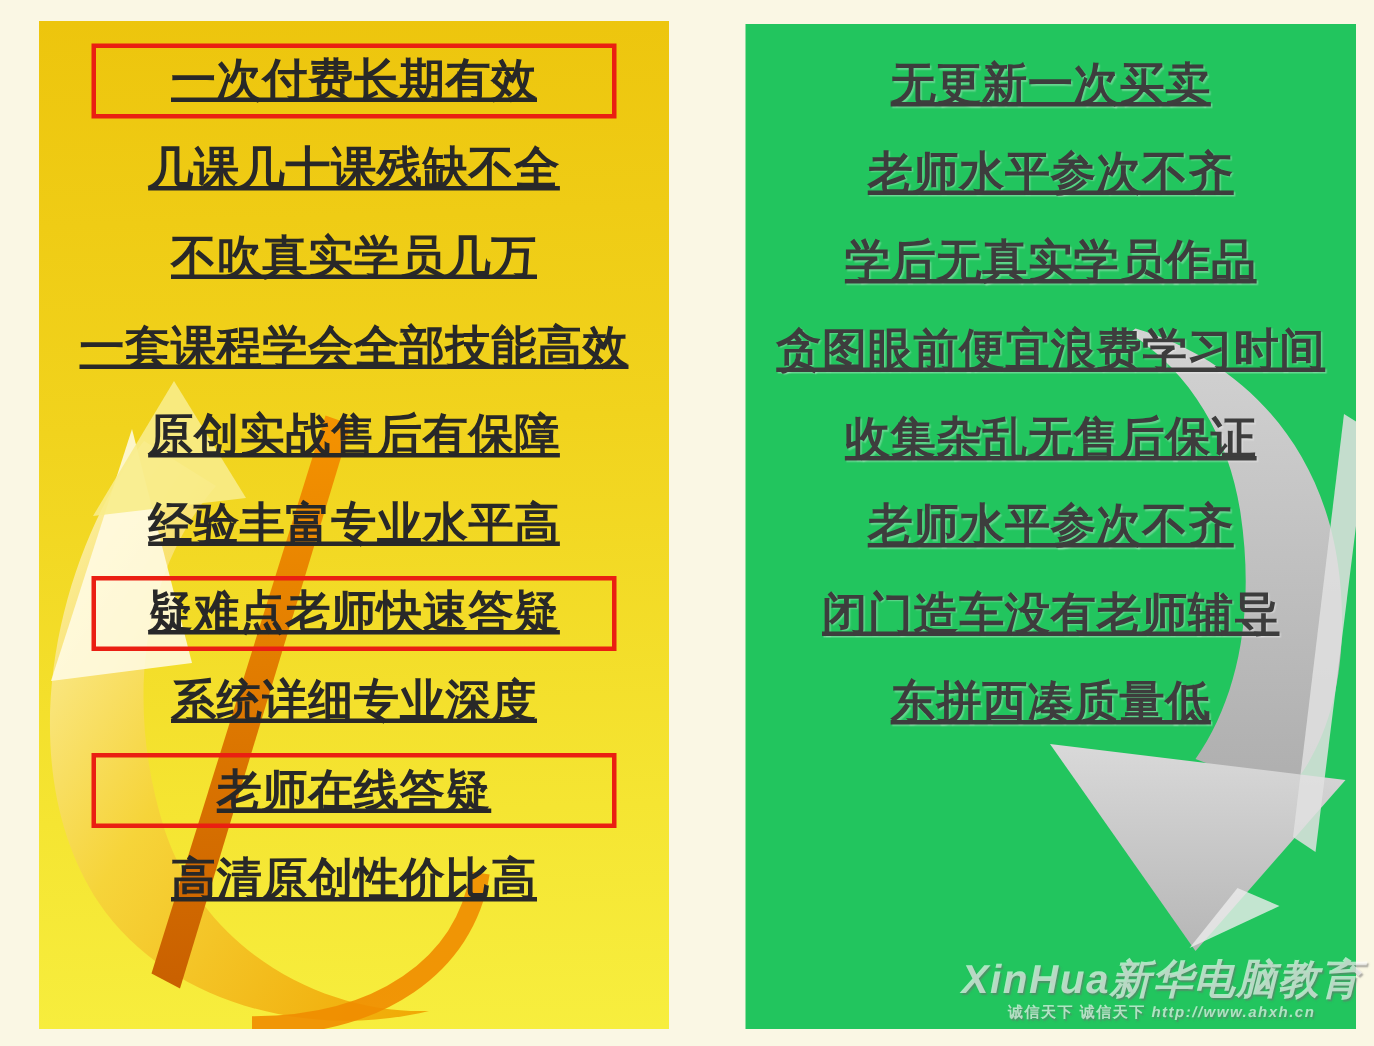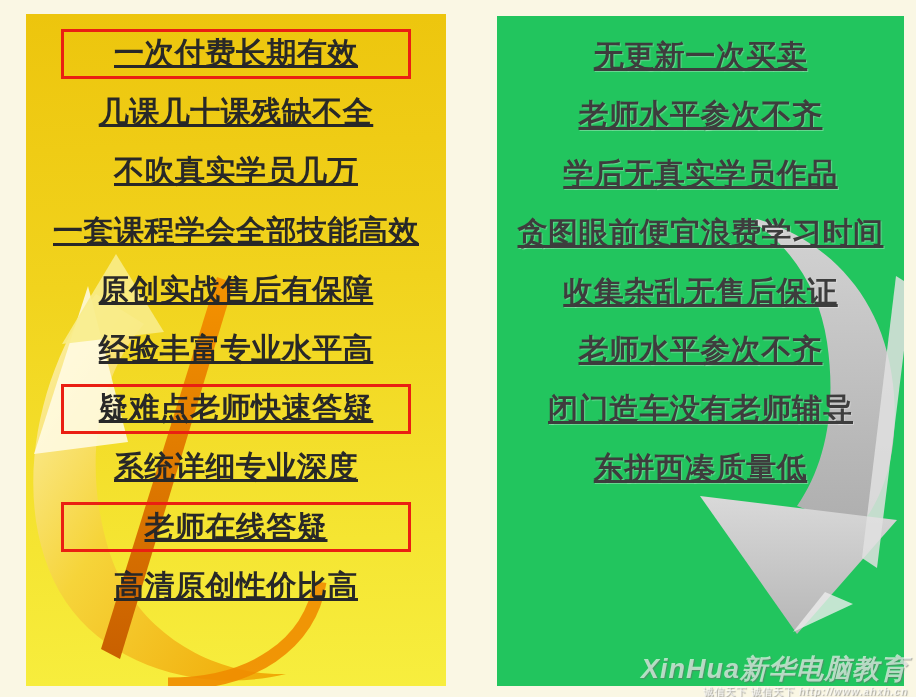--- a/index.html
+++ b/index.html
@@ -29,21 +29,21 @@
   }
   .row-text{
     font-size:30px;font-weight:bold;letter-spacing:0.5px;white-space:nowrap;text-decoration:underline;
   }
   .panel-left .row-text{color:#282828;}
   .panel-right .row-text{color:#3d3d3d;text-shadow:1px 1px 1px rgba(255,255,255,0.3);}
   .arrow-svg{position:absolute;z-index:1;pointer-events:none;}
   .arrow-left{left:-8px;top:238px;}
   .arrow-right{left:178px;top:168px;}
   .watermark{
-    position:absolute;right:8px;bottom:0;z-index:5;text-align:right;
+    position:absolute;right:8px;bottom:16px;z-index:5;text-align:center;
     color:rgba(255,255,255,0.62);
     text-shadow:1px 1px 1px rgba(110,110,110,0.55);
     line-height:1.1;
   }
   .watermark .brand{
     font-size:27px;font-weight:bold;font-style:italic;letter-spacing:1px;
   }
   .watermark .sub{
     font-size:10px;font-weight:bold;letter-spacing:1px;margin-top:1px;
   }

